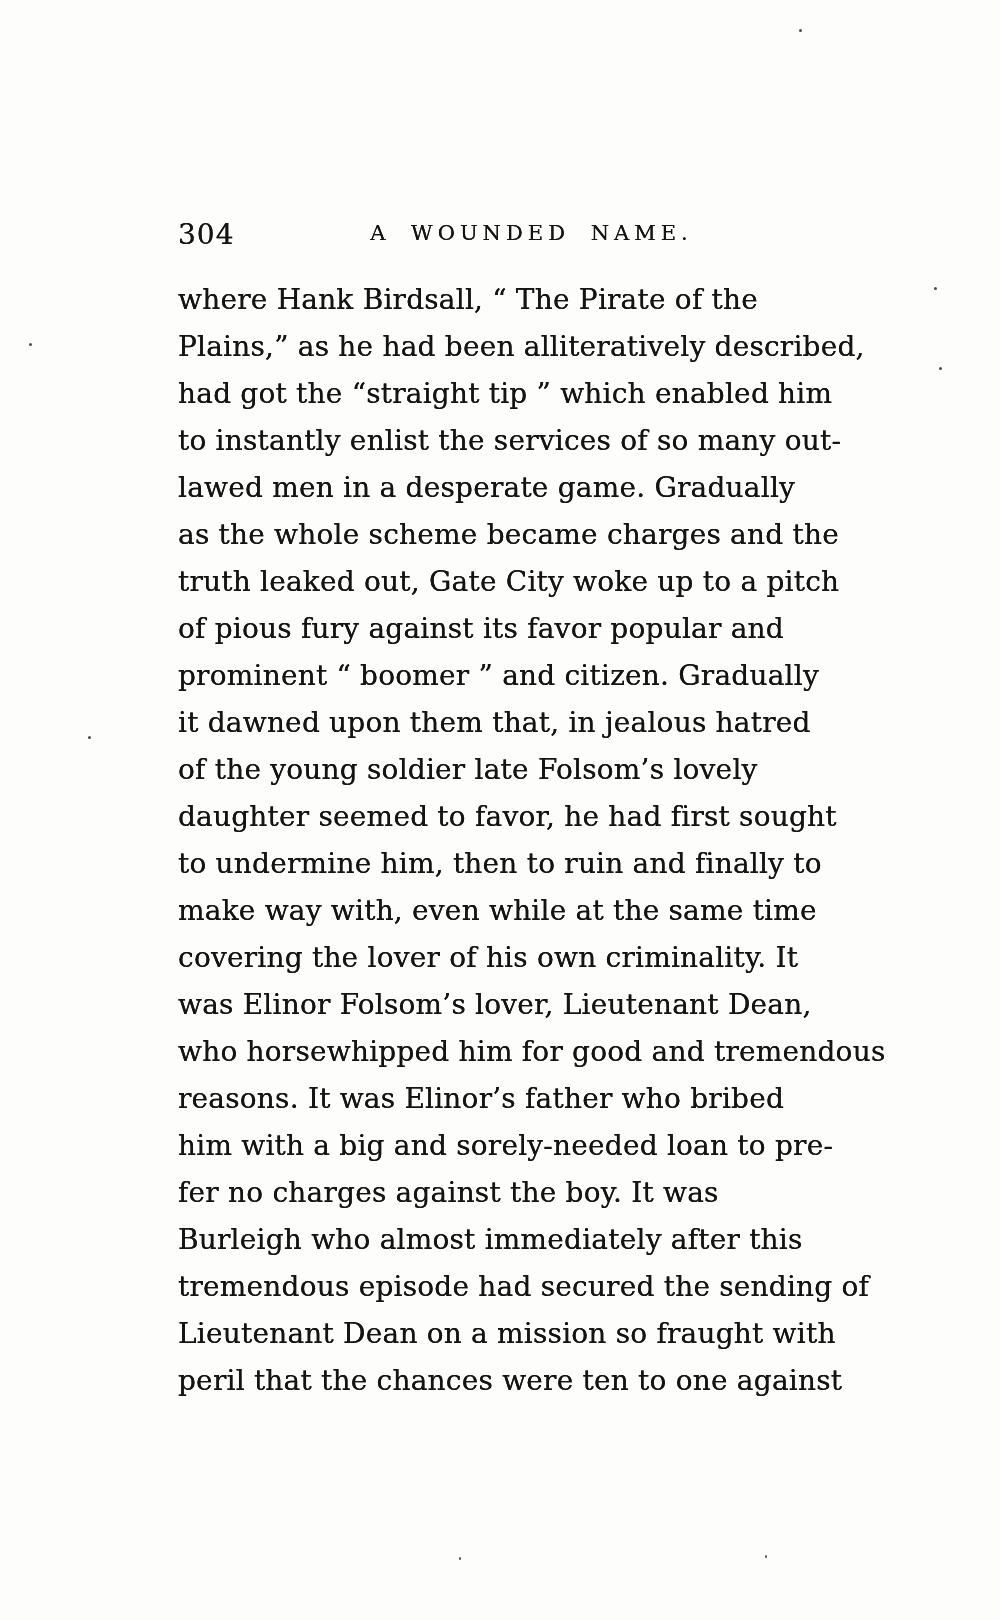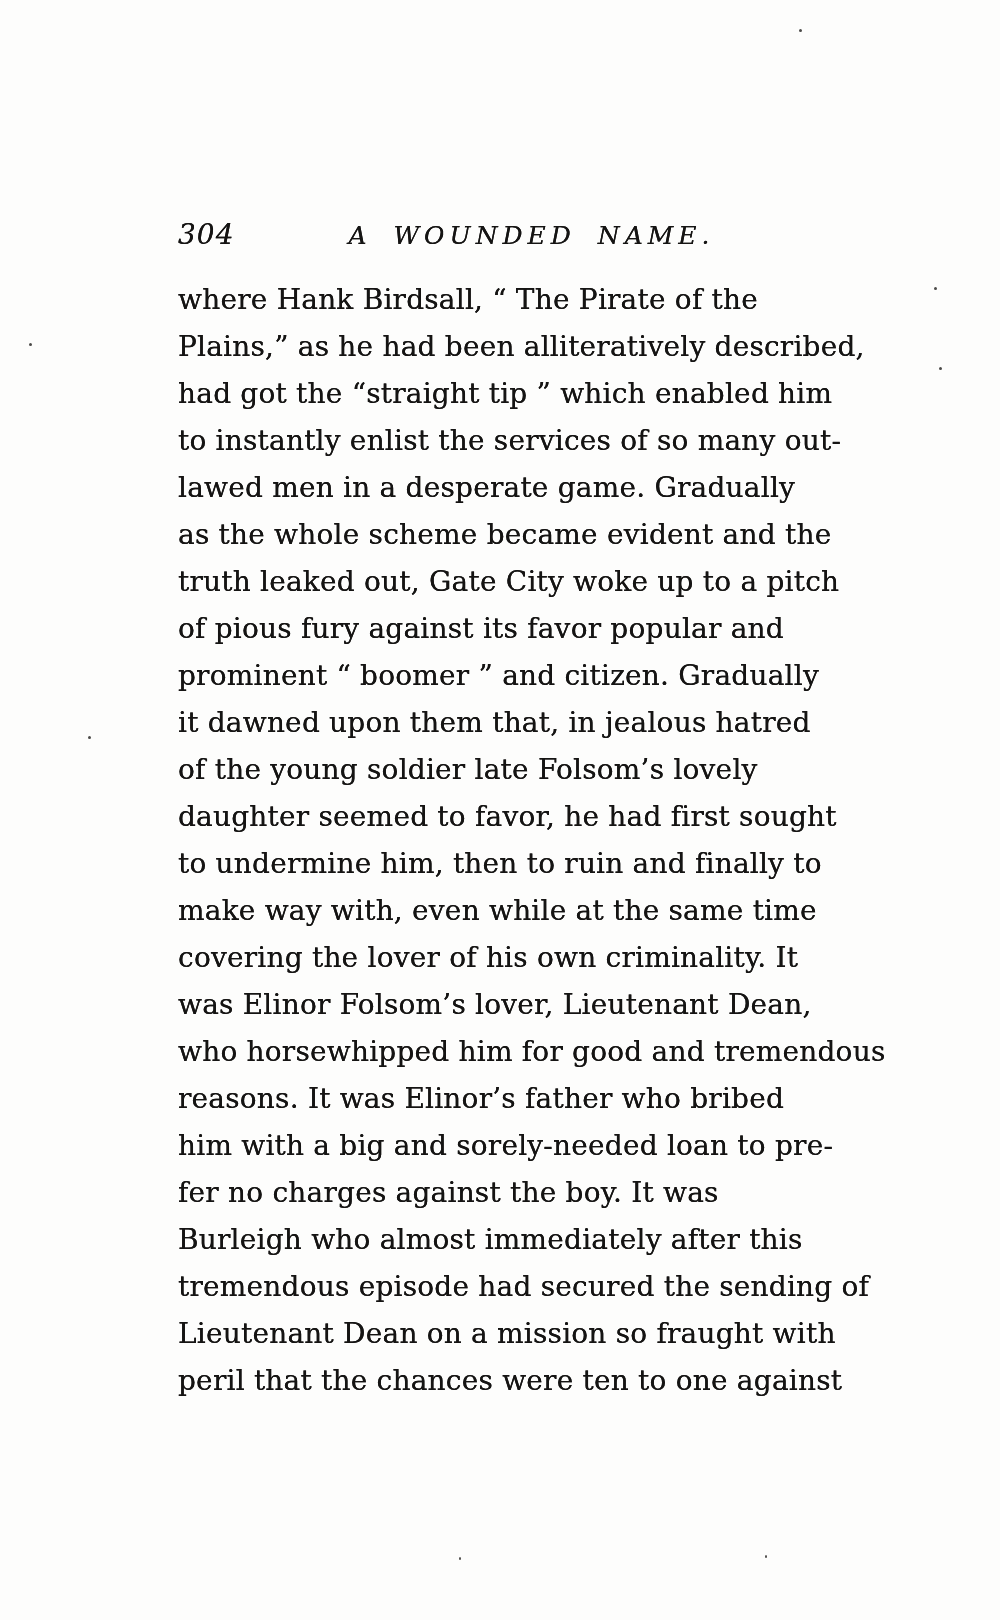--- a/index.html
+++ b/index.html
@@ -16,38 +16,37 @@
     font-family: "DejaVu Serif", "Liberation Serif", serif;
     color: #151413;
   }
   
   #page-header {
     position: absolute;
     top: 218px;
     left: 178px;
     width: 707px;
     height: 36px;
-    font-style: italic;
   }
   #page-number {
     position: absolute;
     left: 0;
     top: 0;
     font-size: 28px;
     font-weight: 500;
     letter-spacing: 1px;
     text-shadow: 0 0 0.5px #151413;
   }
   #running-title {
     position: absolute;
     left: 0;
     right: 0;
     top: 3px;
     text-align: center;
-    font-size: 25px;
+    font-size: 21px;
     font-weight: 500;
     letter-spacing: 5px;
     word-spacing: 9px;
     text-shadow: 0 0 0.5px #151413;
     white-space: nowrap;
   }
   
   #body-text {
     position: absolute;
     top: 276px;
@@ -90,21 +89,21 @@
     <span id="page-number">304</span>
     <span id="running-title">A WOUNDED NAME.</span>
   </div>
 
   <div id="body-text">
     <div class="text-line">where Hank Birdsall, “ The Pirate of the</div>
     <div class="text-line">Plains,” as he had been alliteratively described,</div>
     <div class="text-line">had got the “straight tip ” which enabled him</div>
     <div class="text-line">to instantly enlist the services of so many out-</div>
     <div class="text-line">lawed men in a desperate game. Gradually</div>
-    <div class="text-line">as the whole scheme became evident and the</div>
+    <div class="text-line">as the whole scheme became charges and the</div>
     <div class="text-line">truth leaked out, Gate City woke up to a pitch</div>
     <div class="text-line">of pious fury against its favor popular and</div>
     <div class="text-line">prominent “ boomer ” and citizen. Gradually</div>
     <div class="text-line">it dawned upon them that, in jealous hatred</div>
     <div class="text-line">of the young soldier late Folsom’s lovely</div>
     <div class="text-line">daughter seemed to favor, he had first sought</div>
     <div class="text-line">to undermine him, then to ruin and finally to</div>
     <div class="text-line">make way with, even while at the same time</div>
     <div class="text-line">covering the lover of his own criminality. It</div>
     <div class="text-line">was Elinor Folsom’s lover, Lieutenant Dean,</div>

